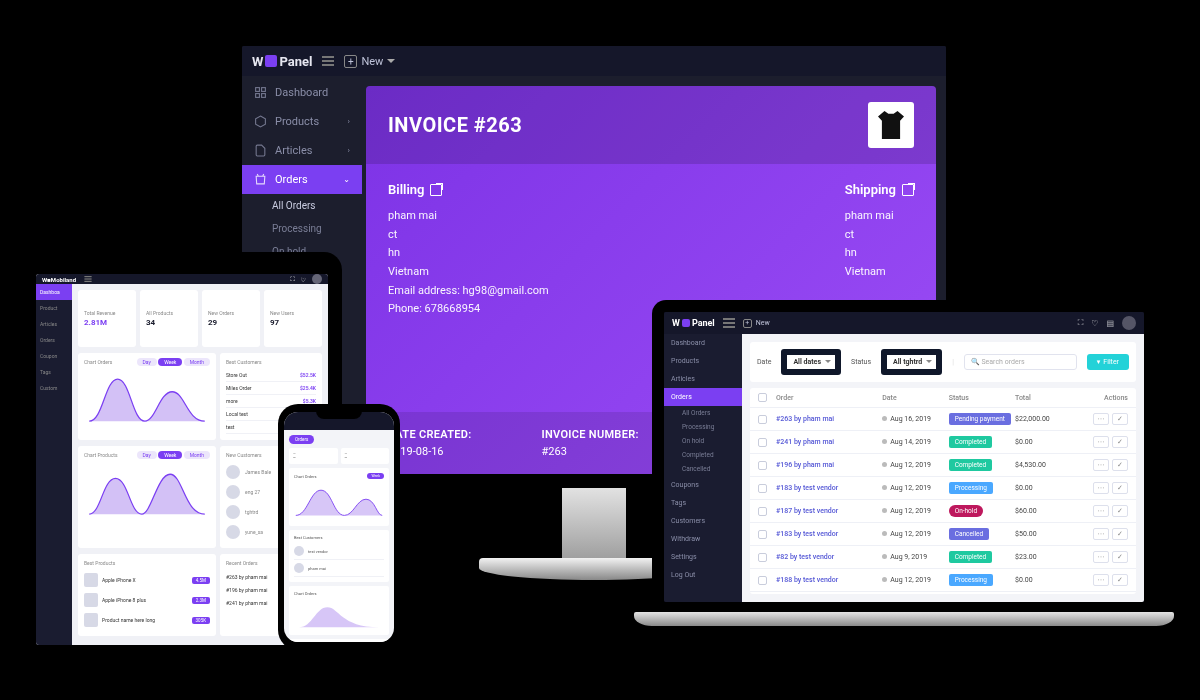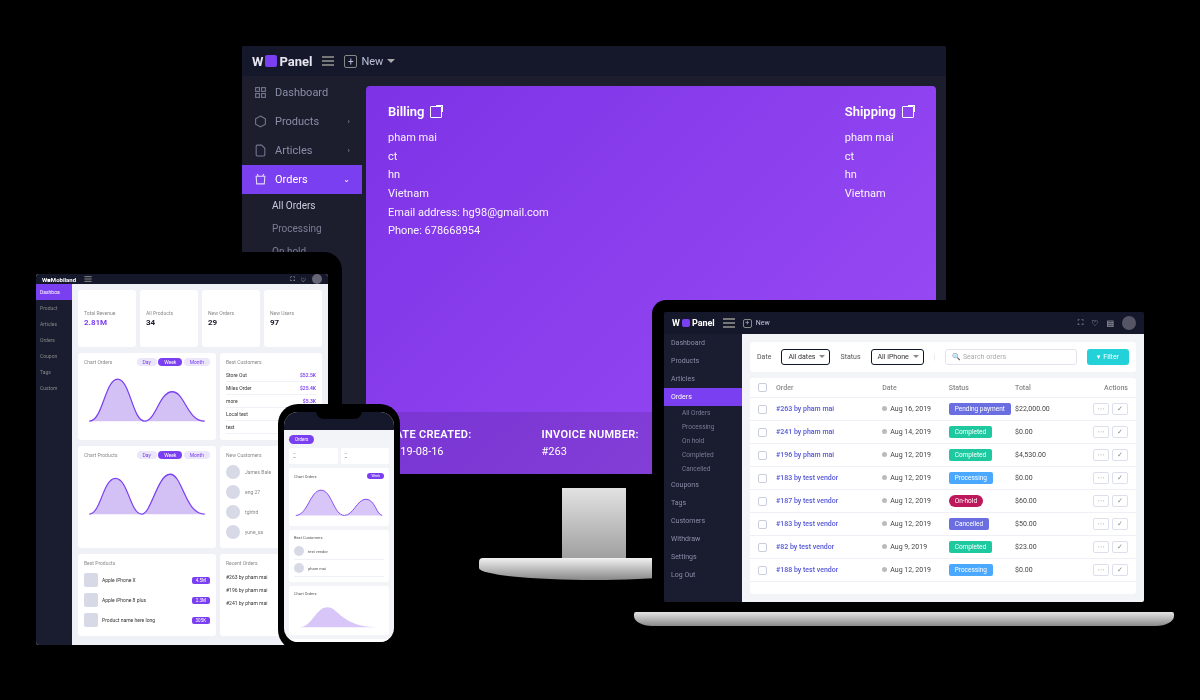--- a/index.html
+++ b/index.html
@@ -48,21 +48,21 @@
 .lap-inner{width:100%;height:100%;background:#13152a;display:flex;border-radius:2px;overflow:hidden;}
 .lap-base{width:540px;height:14px;background:linear-gradient(#e4e4e4,#8a8a8a);border-radius:2px 2px 18px 18px/2px 2px 10px 10px;margin-top:-2px;}
 .lap-side{width:78px;background:#1a1c30;font-size:7px;}
 .lap-side .side-item{padding:5px 7px;font-size:7px;gap:5px;}
 .lap-side .side-sub{padding:3px 7px 3px 18px;font-size:6.5px;}
 .lap-main{flex:1;background:#f3f4f8;padding:8px;display:flex;flex-direction:column;}
 .lap-top{height:22px;background:#15172a;display:flex;align-items:center;padding:0 8px;gap:8px;color:#fff;font-size:8px;}
 .crumb{font-size:9px;color:#333;padding:2px 0 8px;}
 .crumb b{color:#1b1d2e;}
 .filters{background:#fff;border-radius:3px;padding:7px;display:flex;align-items:center;gap:10px;font-size:7px;color:#555;margin-bottom:6px;}
-.fsel{border:1px solid #0f172a;border-radius:3px;padding:3px 14px 3px 6px;position:relative;color:#333;}
+.fsel{border:6px solid #0f172a;border-radius:3px;padding:3px 14px 3px 6px;position:relative;color:#333;font-weight:bold;}
 .fsel::after{content:"";position:absolute;right:4px;top:5px;border:3px solid transparent;border-top-color:#888;}
 .srch{flex:1;border:1px solid #e1e3ee;border-radius:3px;padding:3px 6px;color:#aaa;}
 .btn-filter{background:#23d2d8;color:#fff;padding:4px 10px;border-radius:3px;font-size:7px;display:flex;align-items:center;gap:3px;}
 .tbl{background:#fff;border-radius:3px;flex:1;overflow:hidden;}
 .tr{display:grid;grid-template-columns:18px 1.6fr 1fr 1fr .8fr .9fr;align-items:center;padding:5px 8px;border-bottom:1px solid #eef0f6;font-size:7px;color:#444;}
 .tr.hd{color:#888;font-weight:500;}
 .ck{width:9px;height:9px;border:1px solid #c9cddc;border-radius:2px;}
 .ord-link{color:#5558d6;font-weight:500;}
 .dot{width:5px;height:5px;border-radius:50%;background:#bbb;display:inline-block;margin-right:3px;}
 .badge{display:inline-block;padding:2px 6px;border-radius:2px;color:#fff;font-size:6.5px;}
@@ -179,20 +179,26 @@
                 <span>Orders</span>
                 <span style="margin-left:auto;font-size:8px;">⌄</span>
               </div>
             <div class="side-sub sel">All Orders</div>
             <div class="side-sub">Processing</div>
             <div class="side-sub">On hold</div>
             <div class="side-sub">Completed</div>
           </div>
           <div class="main">
             <div class="inv-card">
+              <div class="inv-head">
+                <div class="inv-title">INVOICE #263</div>
+                <div class="inv-thumb">
+                    <div class="tshirt"></div>
+                  </div>
+              </div>
               <div class="inv-body">
                 <div>
                   <div class="sect-title">
                       <span>Billing</span>
                       <span class="edit-ico"></span>
                     </div>
                   <p>pham mai</p>
                   <p>ct</p>
                   <p>hn</p>
                   <p>Vietnam</p>
@@ -295,21 +301,21 @@
               </div>
             <div class="side-item">
                 <span>Log Out</span>
               </div>
           </div>
           <div class="lap-main">
             <div class="filters">
               <span>Date</span>
               <span class="fsel">All dates</span>
               <span>Status</span>
-              <span class="fsel">All iPhone</span>
+              <span class="fsel">All tghtrd</span>
               <span style="color:#ddd;">|</span>
               <span class="srch">🔍 <span>Search orders</span></span>
               <span class="btn-filter">
                   <span>▾</span>
                   <span>Filter</span>
                 </span>
             </div>
             <div class="tbl">
               <div class="tr hd">
                 <span class="ck"></span>

